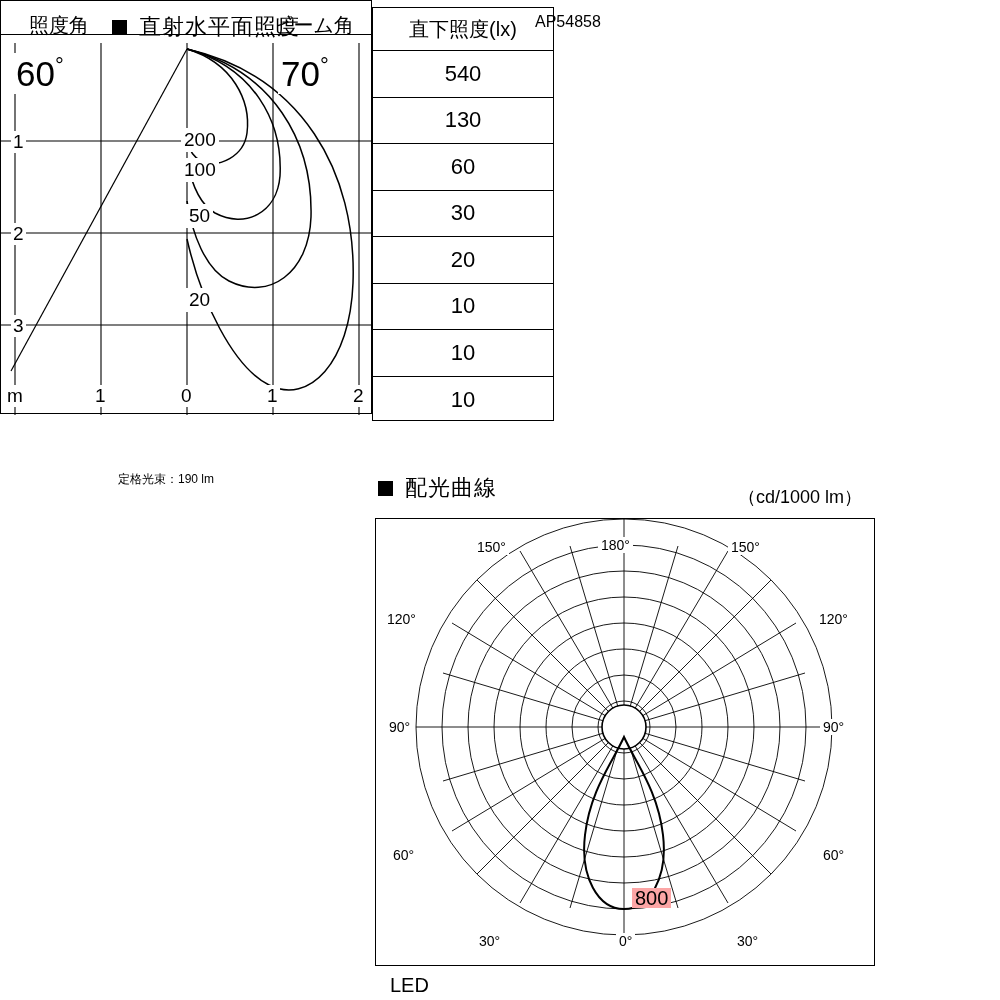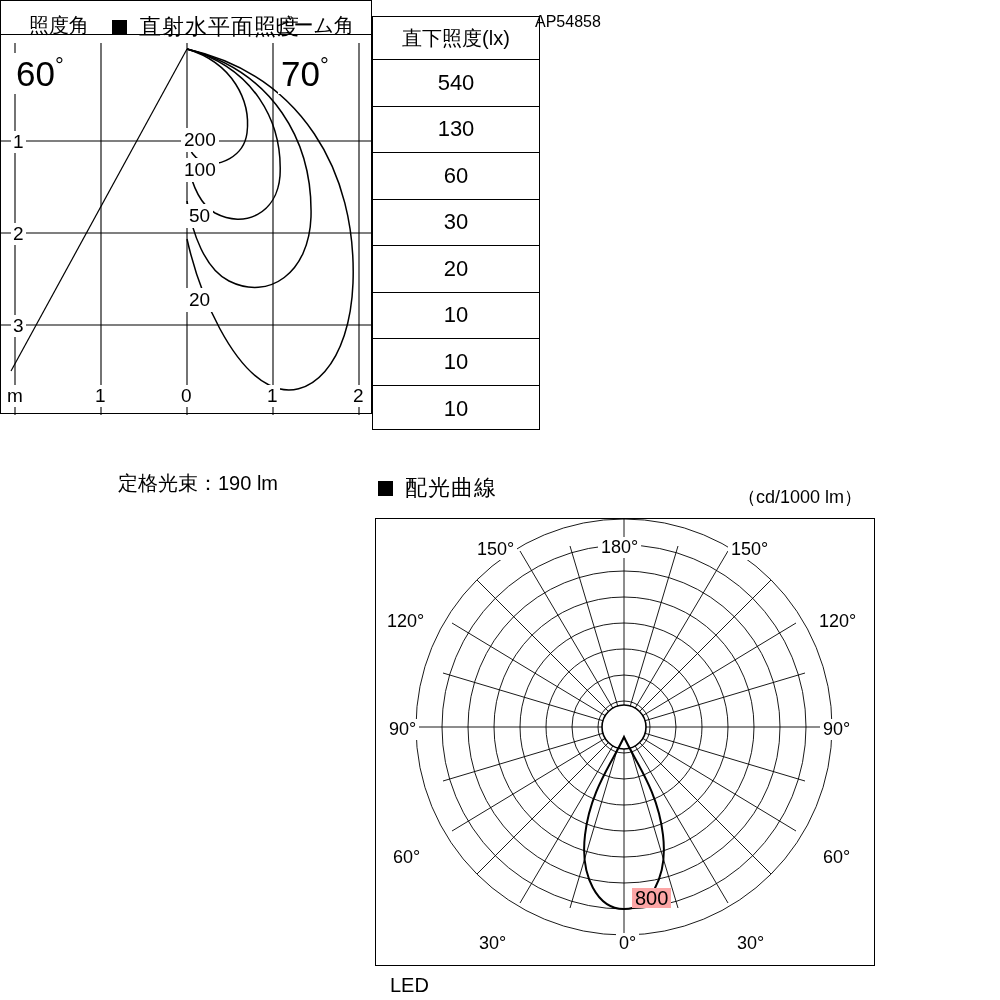--- a/index.html
+++ b/index.html
@@ -62,22 +62,22 @@
     width: 372px;
     height: 414px;
     border: 1.6px solid #000;
     box-sizing: border-box;
   }
 
   
   #lx-table {
     position: absolute;
     left: 372px;
-    top: 16px;
-    width: 168px;
+    top: 7px;
+    width: 182px;
     height: 414px;
     border: 1.6px solid #000;
     border-left: 1.6px solid #000;
     box-sizing: border-box;
   }
   #lx-table .lx-head {
     height: 42px;
     border-bottom: 1.4px solid #000;
     display: flex;
     align-items: center;
@@ -125,40 +125,40 @@
     position: absolute;
     font-size: 19px;
     background: #fff;
     padding: 1px 3px;
     margin-left: 8px;
   }
 
   #flux-line {
     left: 118px;
     top: 473px;
-    font-size: 20px;
+    font-size: 12px;
   }
 
   
   #dist-header { left: 378px; top: 473px; }
   #cd-unit { left: 738px; top: 488px; font-size: 18px; }
 
   #polar-box {
     position: absolute;
     left: 375px;
     top: 518px;
     width: 500px;
     height: 448px;
     border: 1.6px solid #000;
     box-sizing: border-box;
     background: #fff;
   }
   .polar-label {
     position: absolute;
-    font-size: 18px;
+    font-size: 14px;
     background: #fff;
     padding: 0 3px;
     white-space: nowrap;
   }
 
   #led-label {
     left: 390px;
     top: 975px;
     font-size: 20px;
   }

